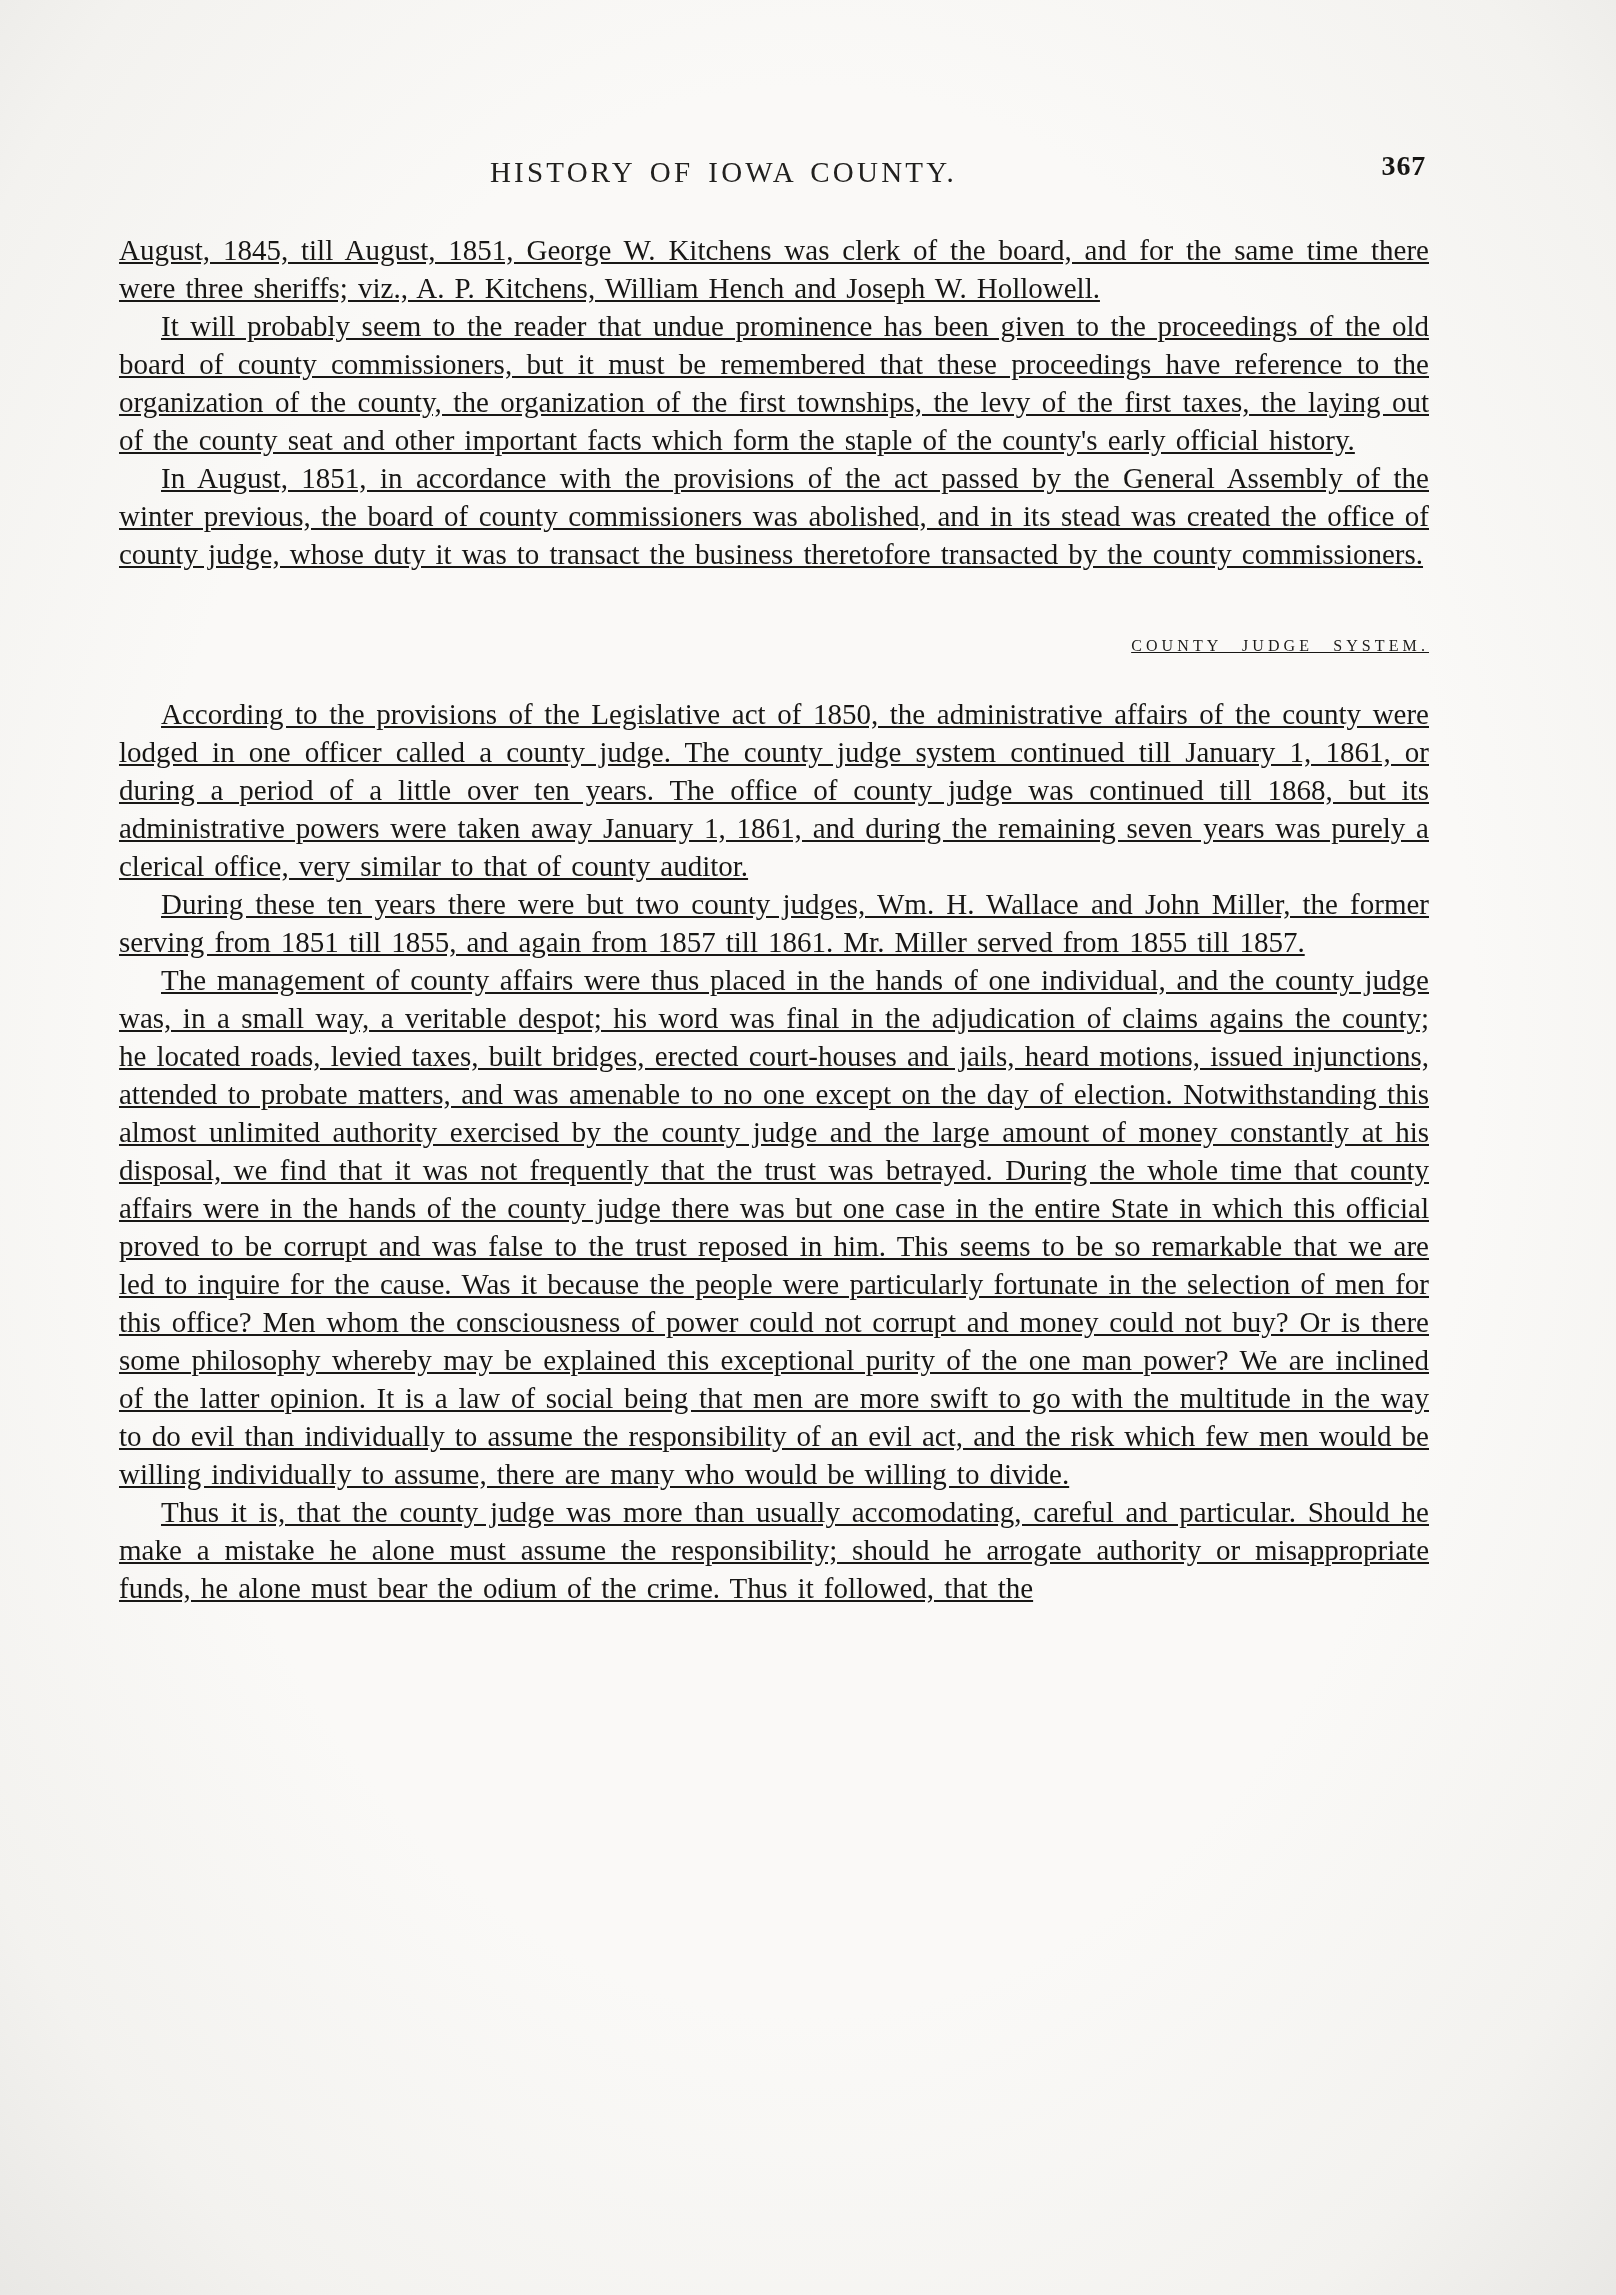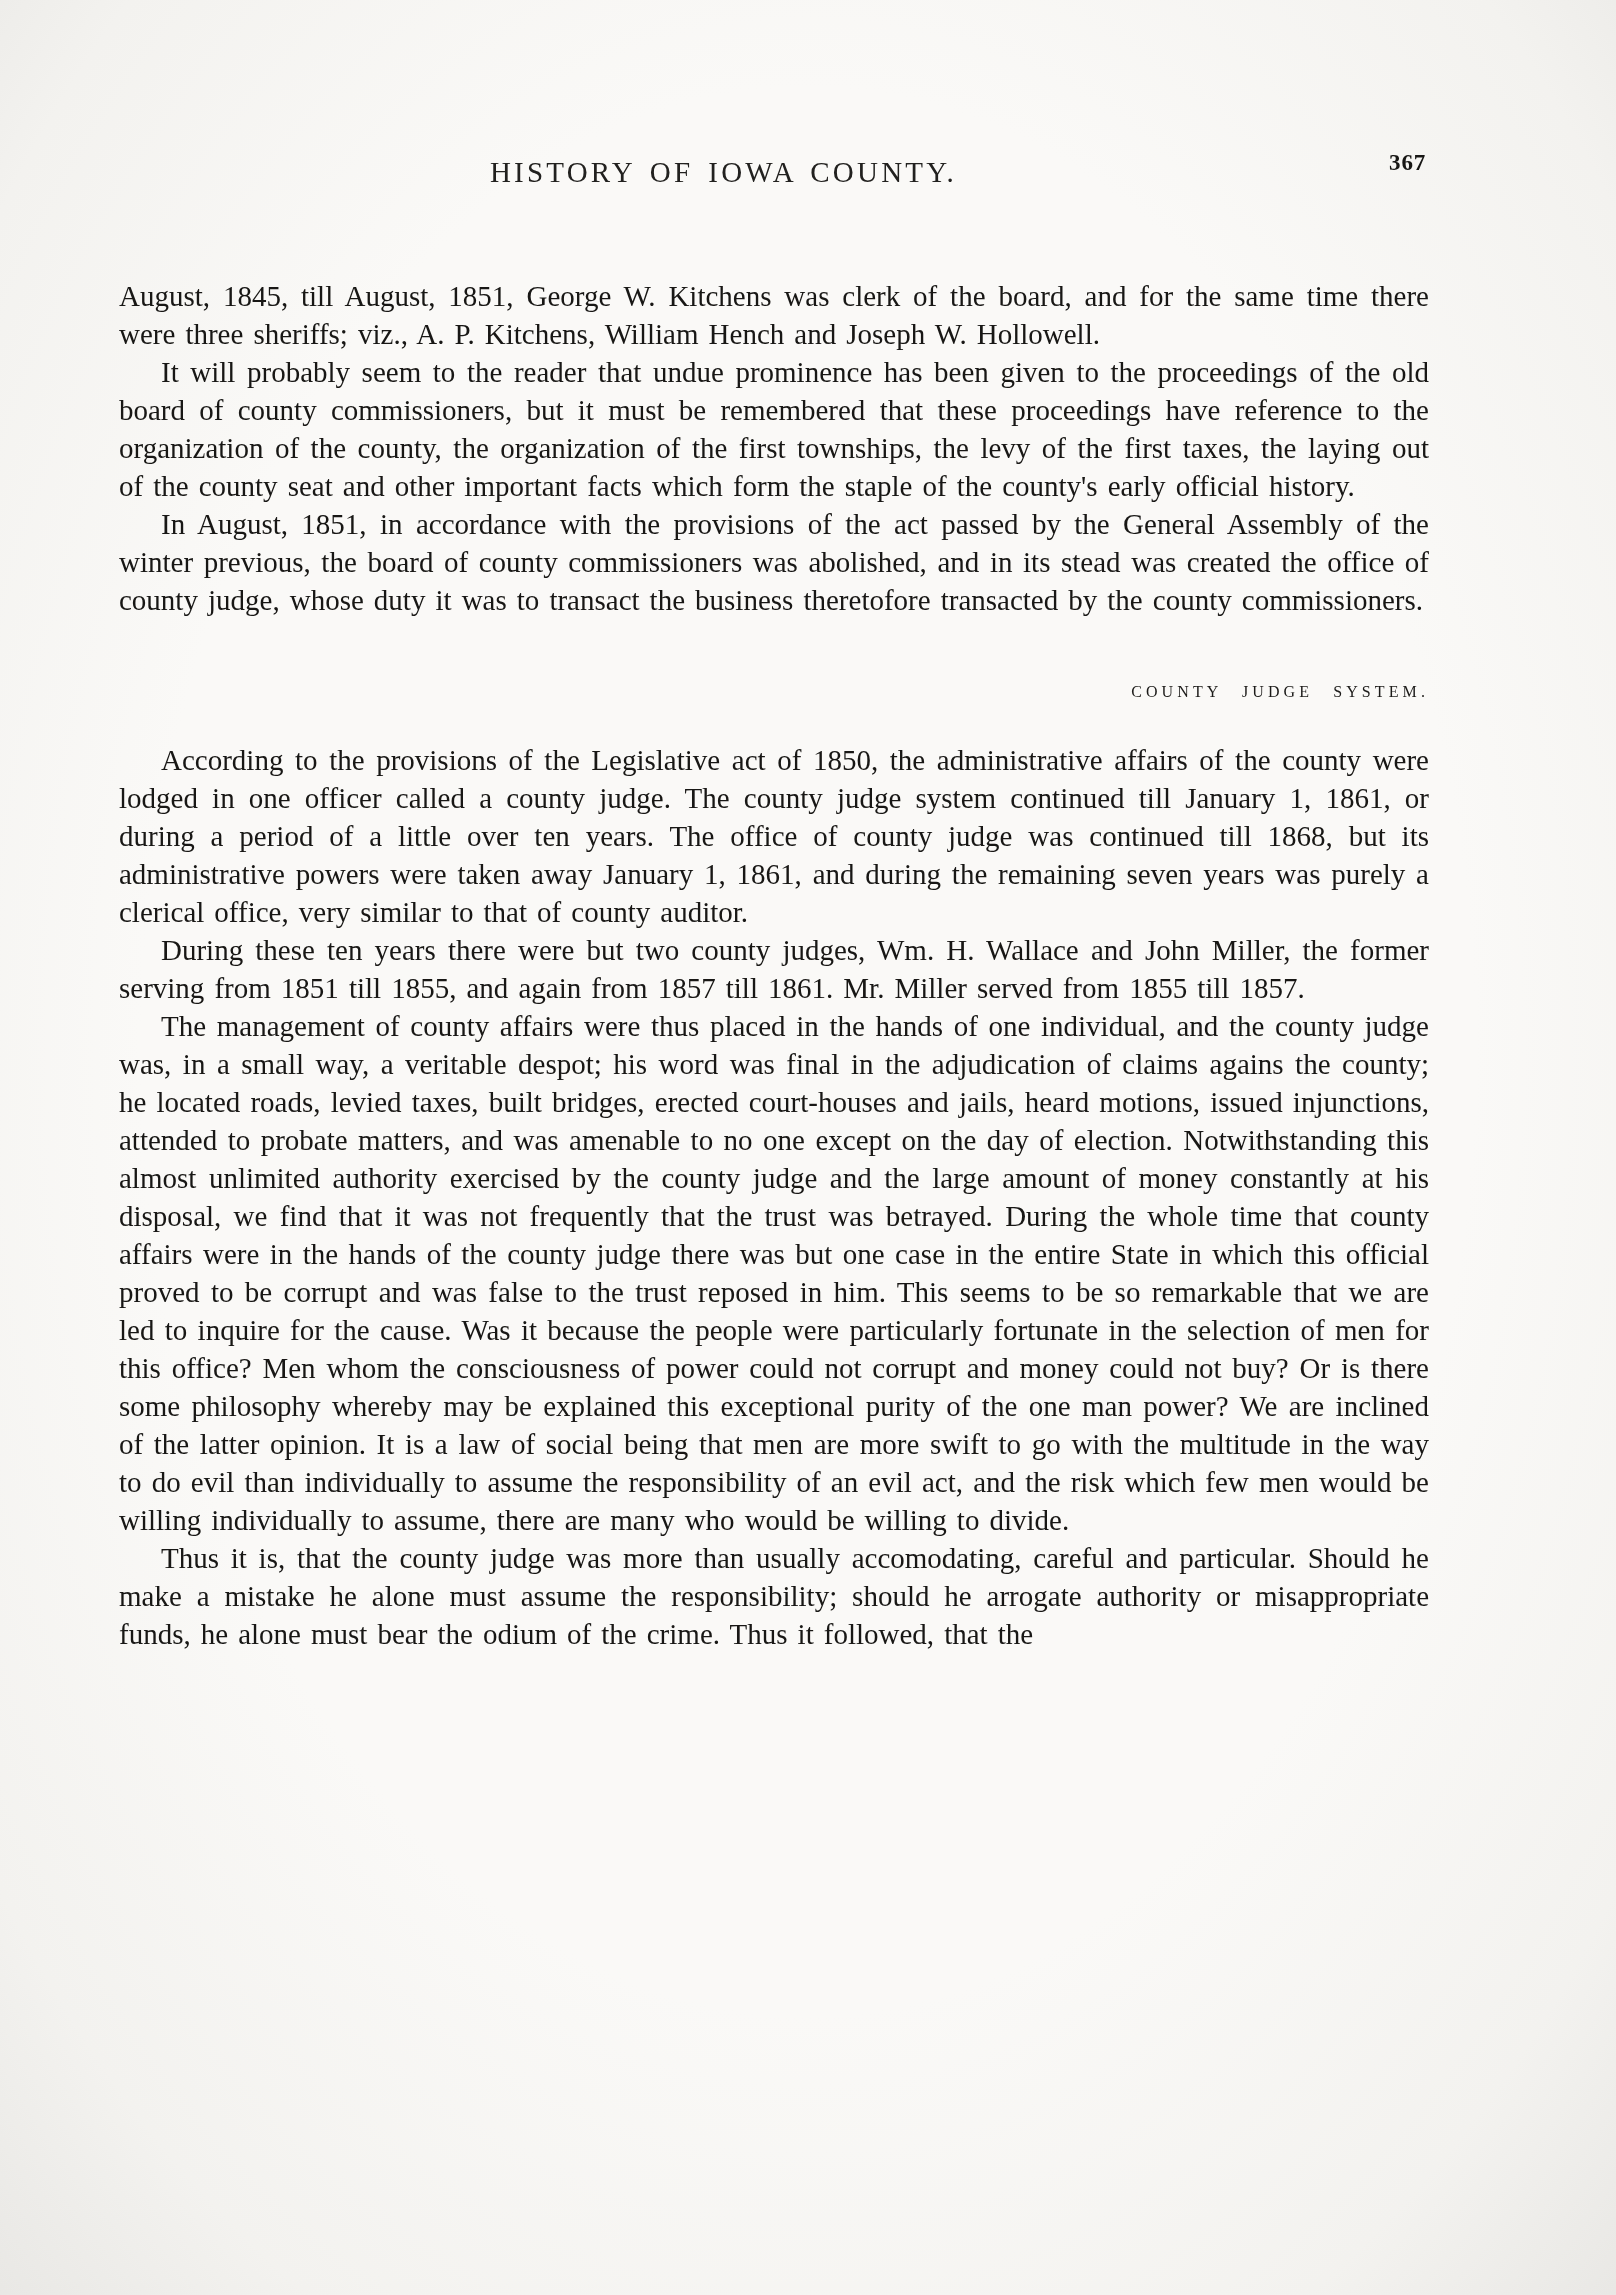--- a/index.html
+++ b/index.html
@@ -29,31 +29,32 @@
     font-size: 29px;
     letter-spacing: 3.2px;
     word-spacing: 4.6px;
     color: #22211f;
     padding-right: 101px; 
   }
   .page-number {
     position: absolute;
     right: 2.8px;
     top: -6.4px;
-    font-size: 23px;
+    font-size: 28px;
     font-weight: bold;
     letter-spacing: 0.9px;
     color: #171614;
   }
   .page-body {
-    margin-top: 70px;
+    margin-top: 24px;
     font-size: 29px;
     line-height: 38px;
     text-align: justify;
     word-spacing: 2.8px;
+    text-decoration: underline;
   }
   .para {
     margin: 0;
     text-indent: 42px;
   }
   .para.no-indent {
     text-indent: 0;
   }
   .section-heading {
     margin: 54px 0 30px 0;

